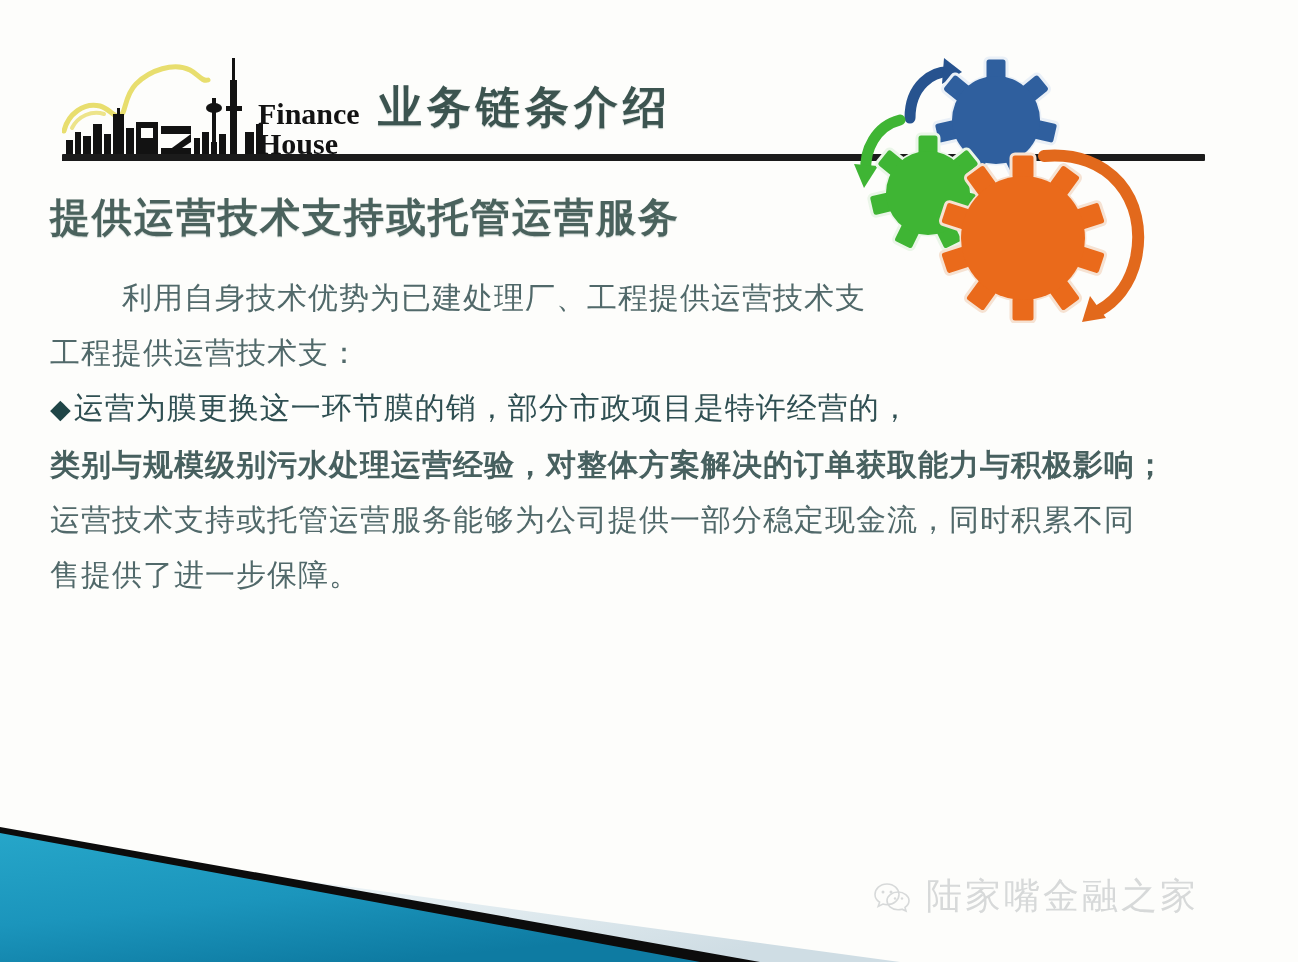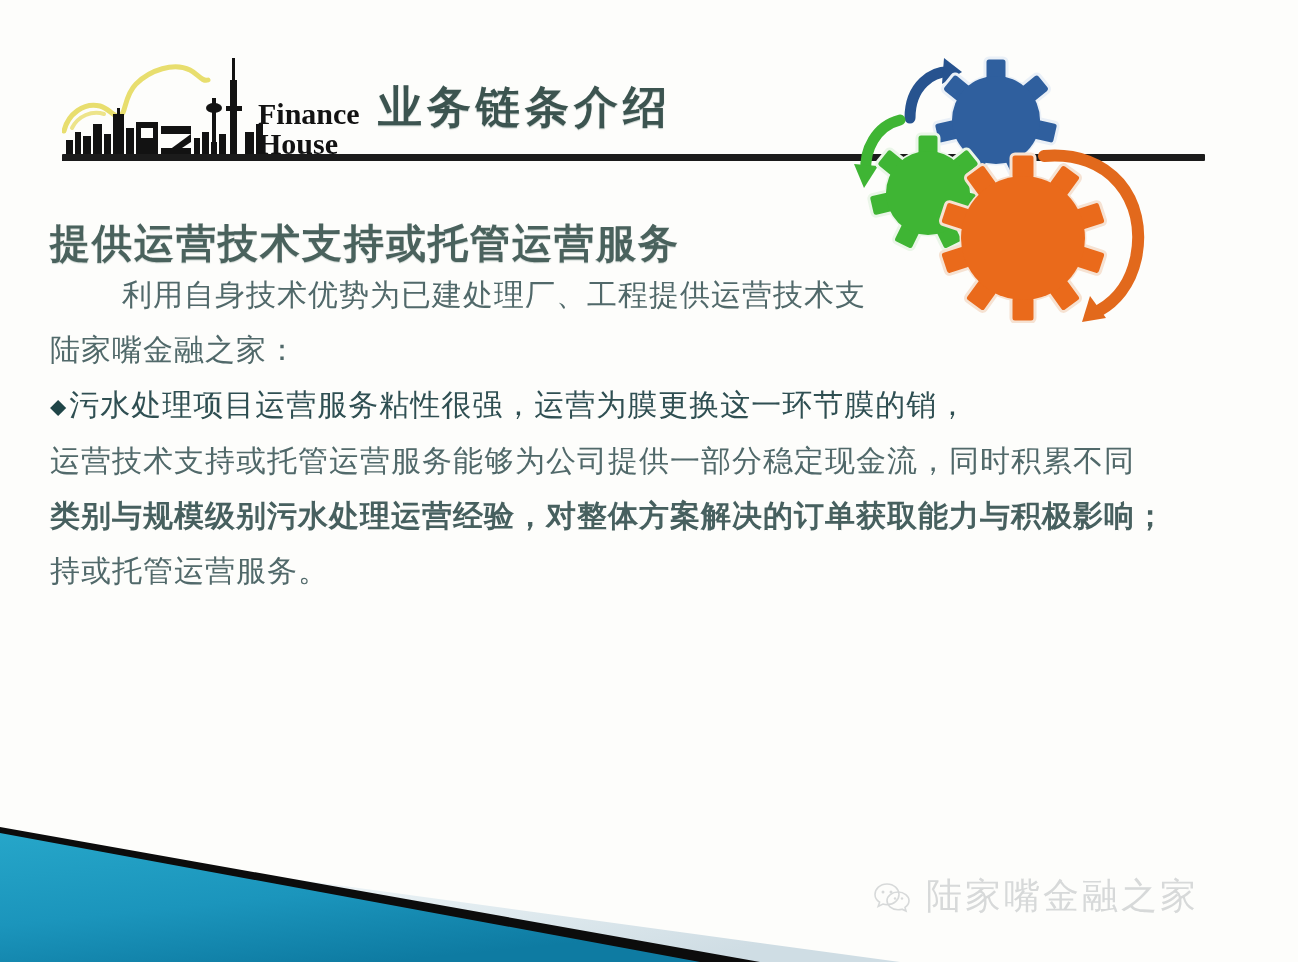--- a/index.html
+++ b/index.html
@@ -78,31 +78,30 @@
     position: absolute;
     left: 50px;
     top: 0px;
     font-family: "DejaVu Serif", "Liberation Serif", serif;
     font-size: 40px;
     font-weight: 700;
     letter-spacing: 2px;
     color: #4a625d;
     white-space: nowrap;
     text-shadow: 0 1px 1px rgba(130,150,145,0.4);
-    margin-top: 26px;
   }
 
   .body-block {
     position: absolute;
     left: 50px;
     top: 80px;
     width: 1200px;
   }
   .tline {
-    font-family: Liberation Mono, monospace;
+    font-family: Liberation Sans, sans-serif;
     font-size: 30px;
     line-height: 55px;
     color: #51696a;
     letter-spacing: 1px;
     white-space: nowrap;
   }
   .tline.indent { text-indent: 72px; }
   .tline.strong {
     font-weight: 700;
     color: #47605f;
@@ -267,27 +266,27 @@
       </g>
     </svg>
   </div>
 
   <div class="content">
 
     <div class="subhead">提供运营技术支持或托管运营服务</div>
 
     <div class="body-block">
       <div class="tline indent">利用自身技术优势为已建处理厂、工程提供运营技术支</div>
-      <div class="tline">陆家嘴金融之家：</div>
-
-      <div class="tline bullet"><span class="bullet-mark">◆</span><span>污水处理项目运营服务粘性很强，运营为膜更换这一环节膜的销，</span></div>
+      <div class="tline">工程提供运营技术支：</div>
+
+      <div class="tline bullet"><span class="bullet-mark">◆</span><span>运营为膜更换这一环节膜的销，部分市政项目是特许经营的，</span></div>
+      <div class="tline strong">类别与规模级别污水处理运营经验，对整体方案解决的订单获取能力与积极影响；</div>
       <div class="tline">运营技术支持或托管运营服务能够为公司提供一部分稳定现金流，同时积累不同</div>
-      <div class="tline strong">类别与规模级别污水处理运营经验，对整体方案解决的订单获取能力与积极影响；</div>
-
-      <div class="tline">持或托管运营服务。</div>
+
+      <div class="tline">售提供了进一步保障。</div>
     </div>
   </div>
 
   <div class="bottom-deco">
     <svg width="900" height="175" viewBox="0 0 900 175">
       <defs>
         <linearGradient id="tealGrad" x1="0" y1="0" x2="0.55" y2="1">
           <stop offset="0%" stop-color="#26a6c9"></stop>
           <stop offset="55%" stop-color="#1b95bc"></stop>
           <stop offset="100%" stop-color="#0e7ba2"></stop>

